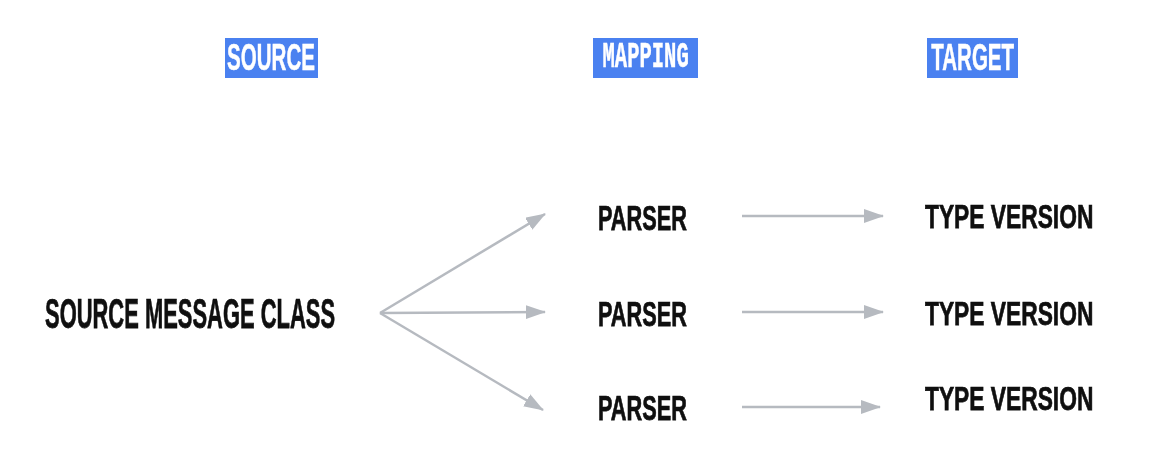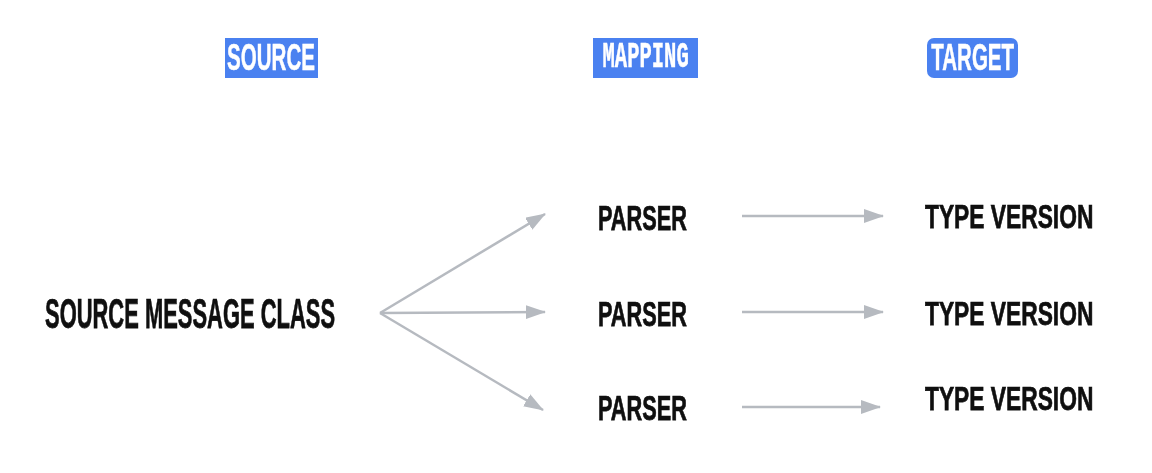--- a/index.html
+++ b/index.html
@@ -25,21 +25,21 @@
     display:flex;align-items:center;justify-content:center;
     font-weight:bold;font-size:36px;line-height:1;
   }
   .hdr > span{
     display:inline-block;white-space:nowrap;
     transform:scaleX(0.57);transform-origin:center center;
     -webkit-text-stroke:0.5px currentColor;
   }
   .hdr-source{left:225px;width:93px;}
   .hdr-mapping{left:593px;width:105px;font-family:Liberation Mono, monospace;}
-  .hdr-target{left:927px;width:91px;border-radius:7px;}
+  .hdr-target{left:927px;width:91px;}
 
   
   .node{
     position:absolute;
     color:var(--label-text);
     font-weight:bold;line-height:1;white-space:nowrap;
     transform:translateY(-50%) scaleX(var(--sx,0.62));
     transform-origin:left center;
     -webkit-text-stroke:0.75px currentColor;
   }

